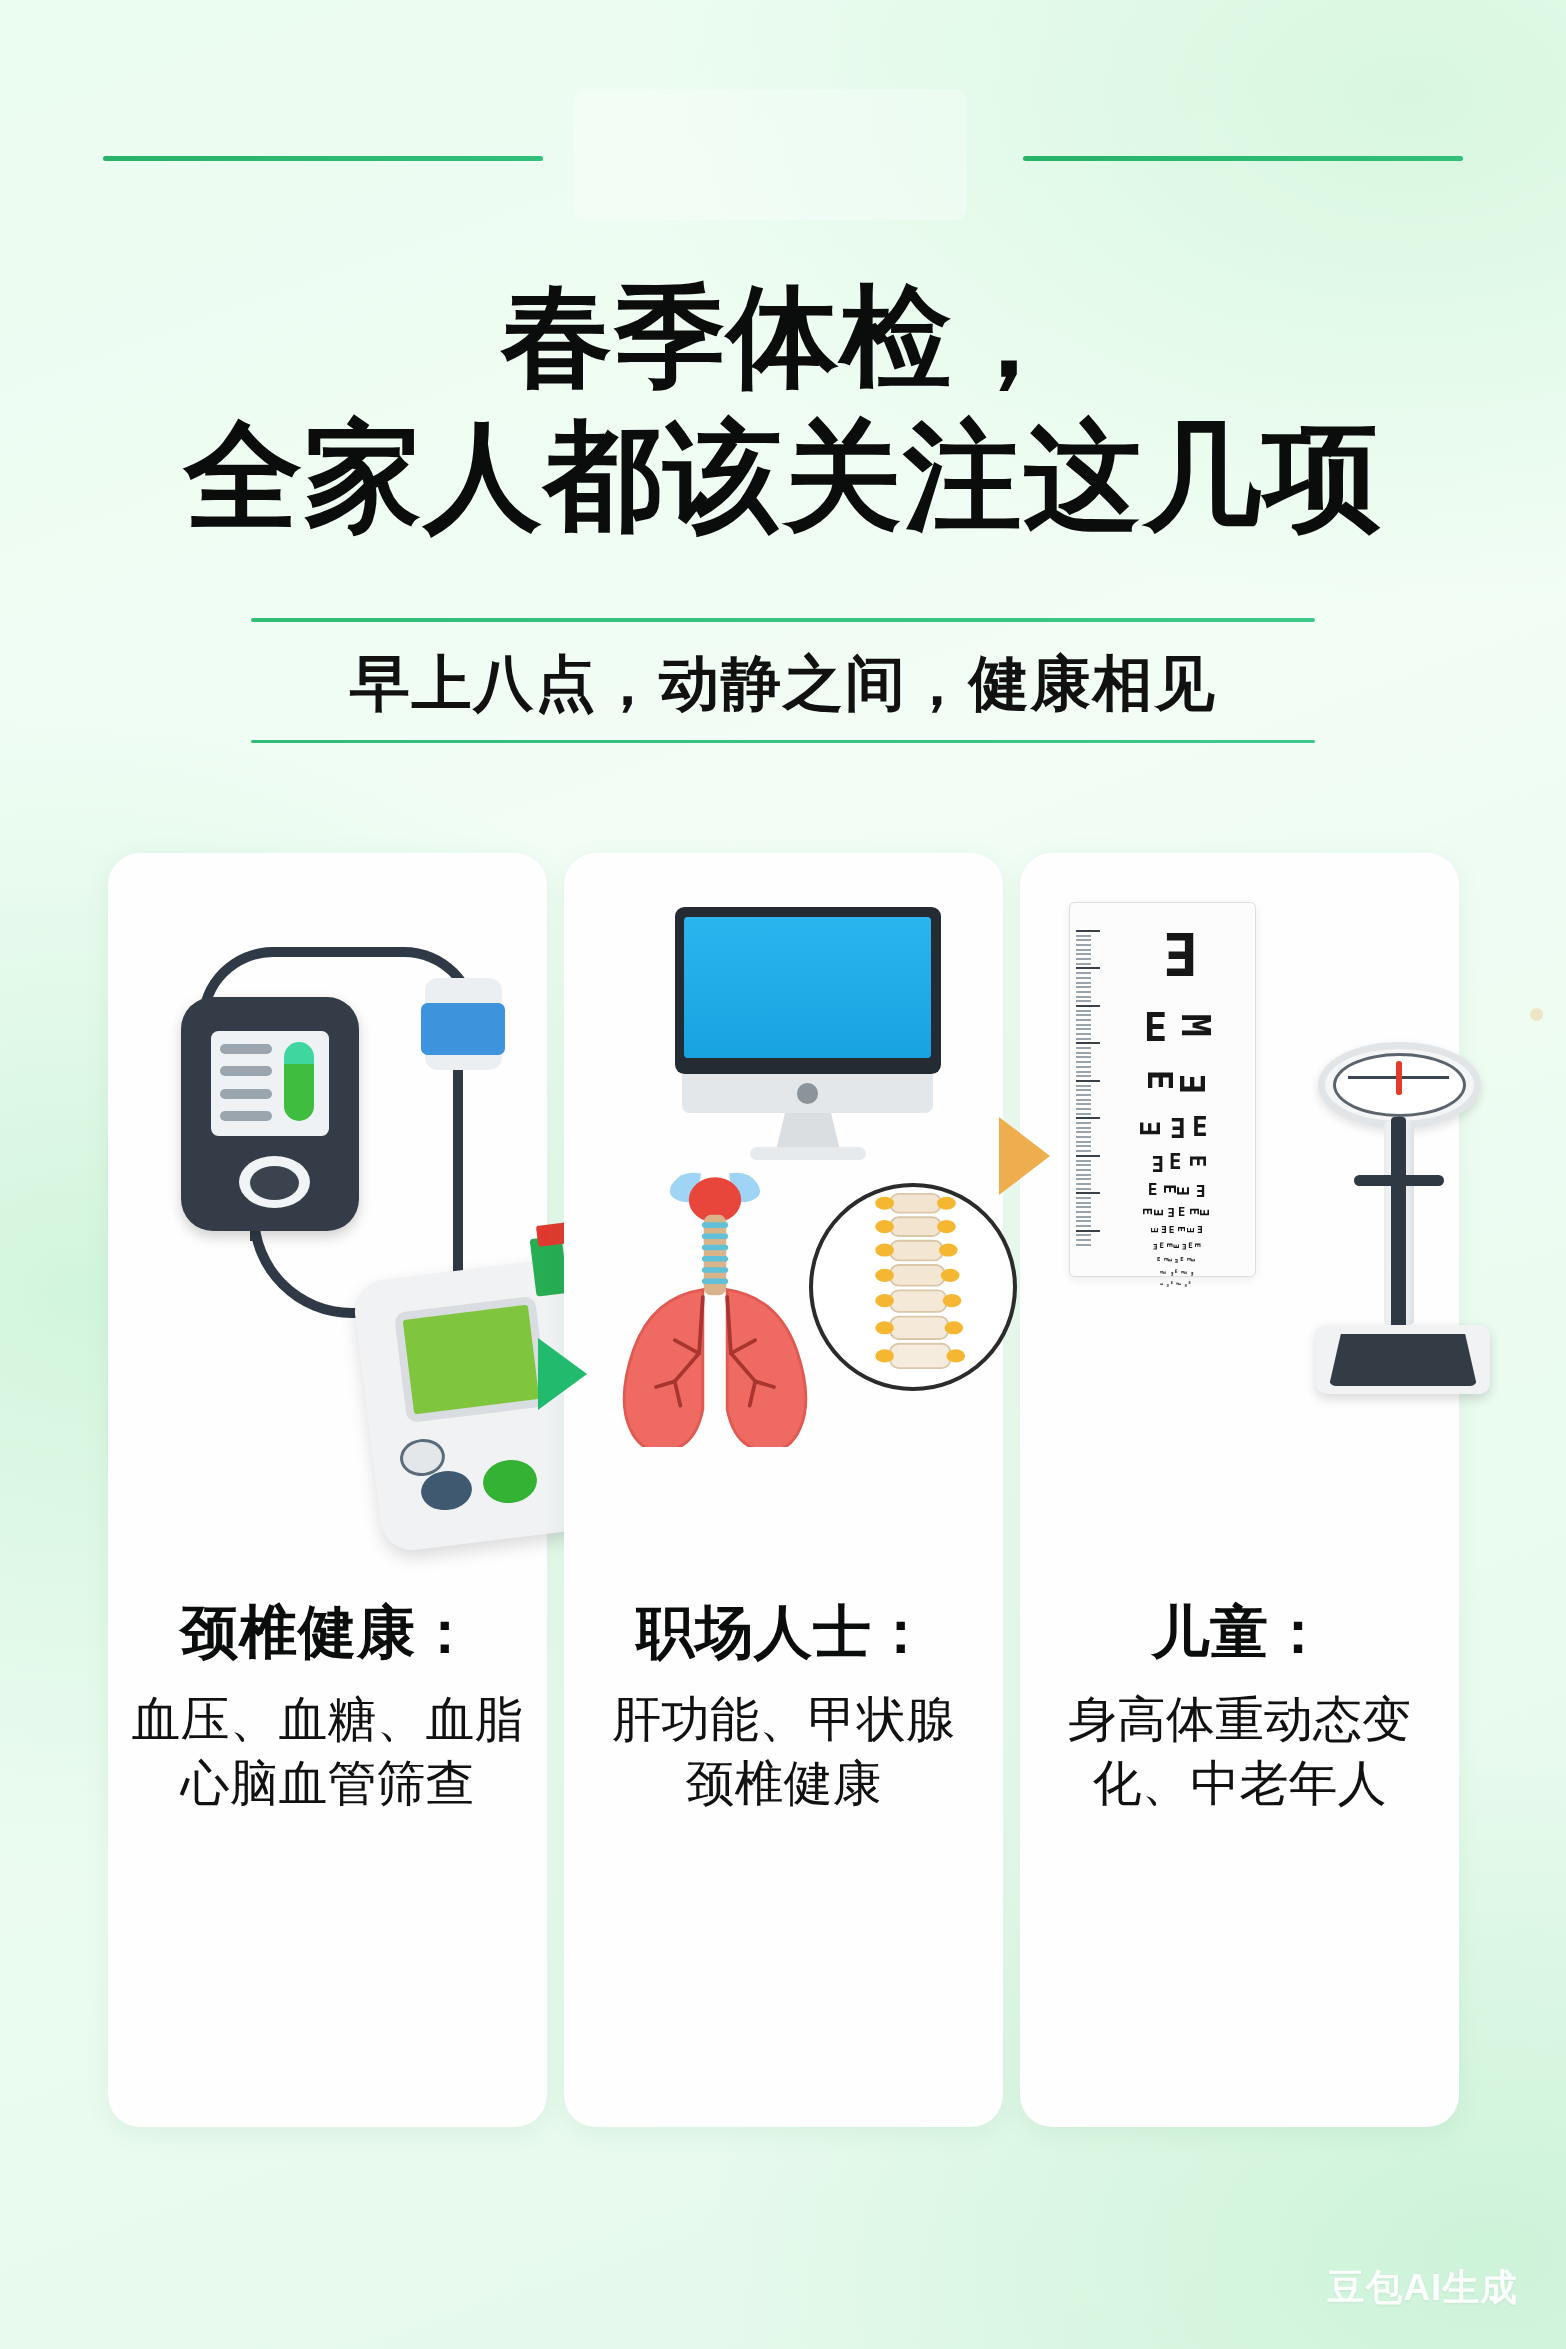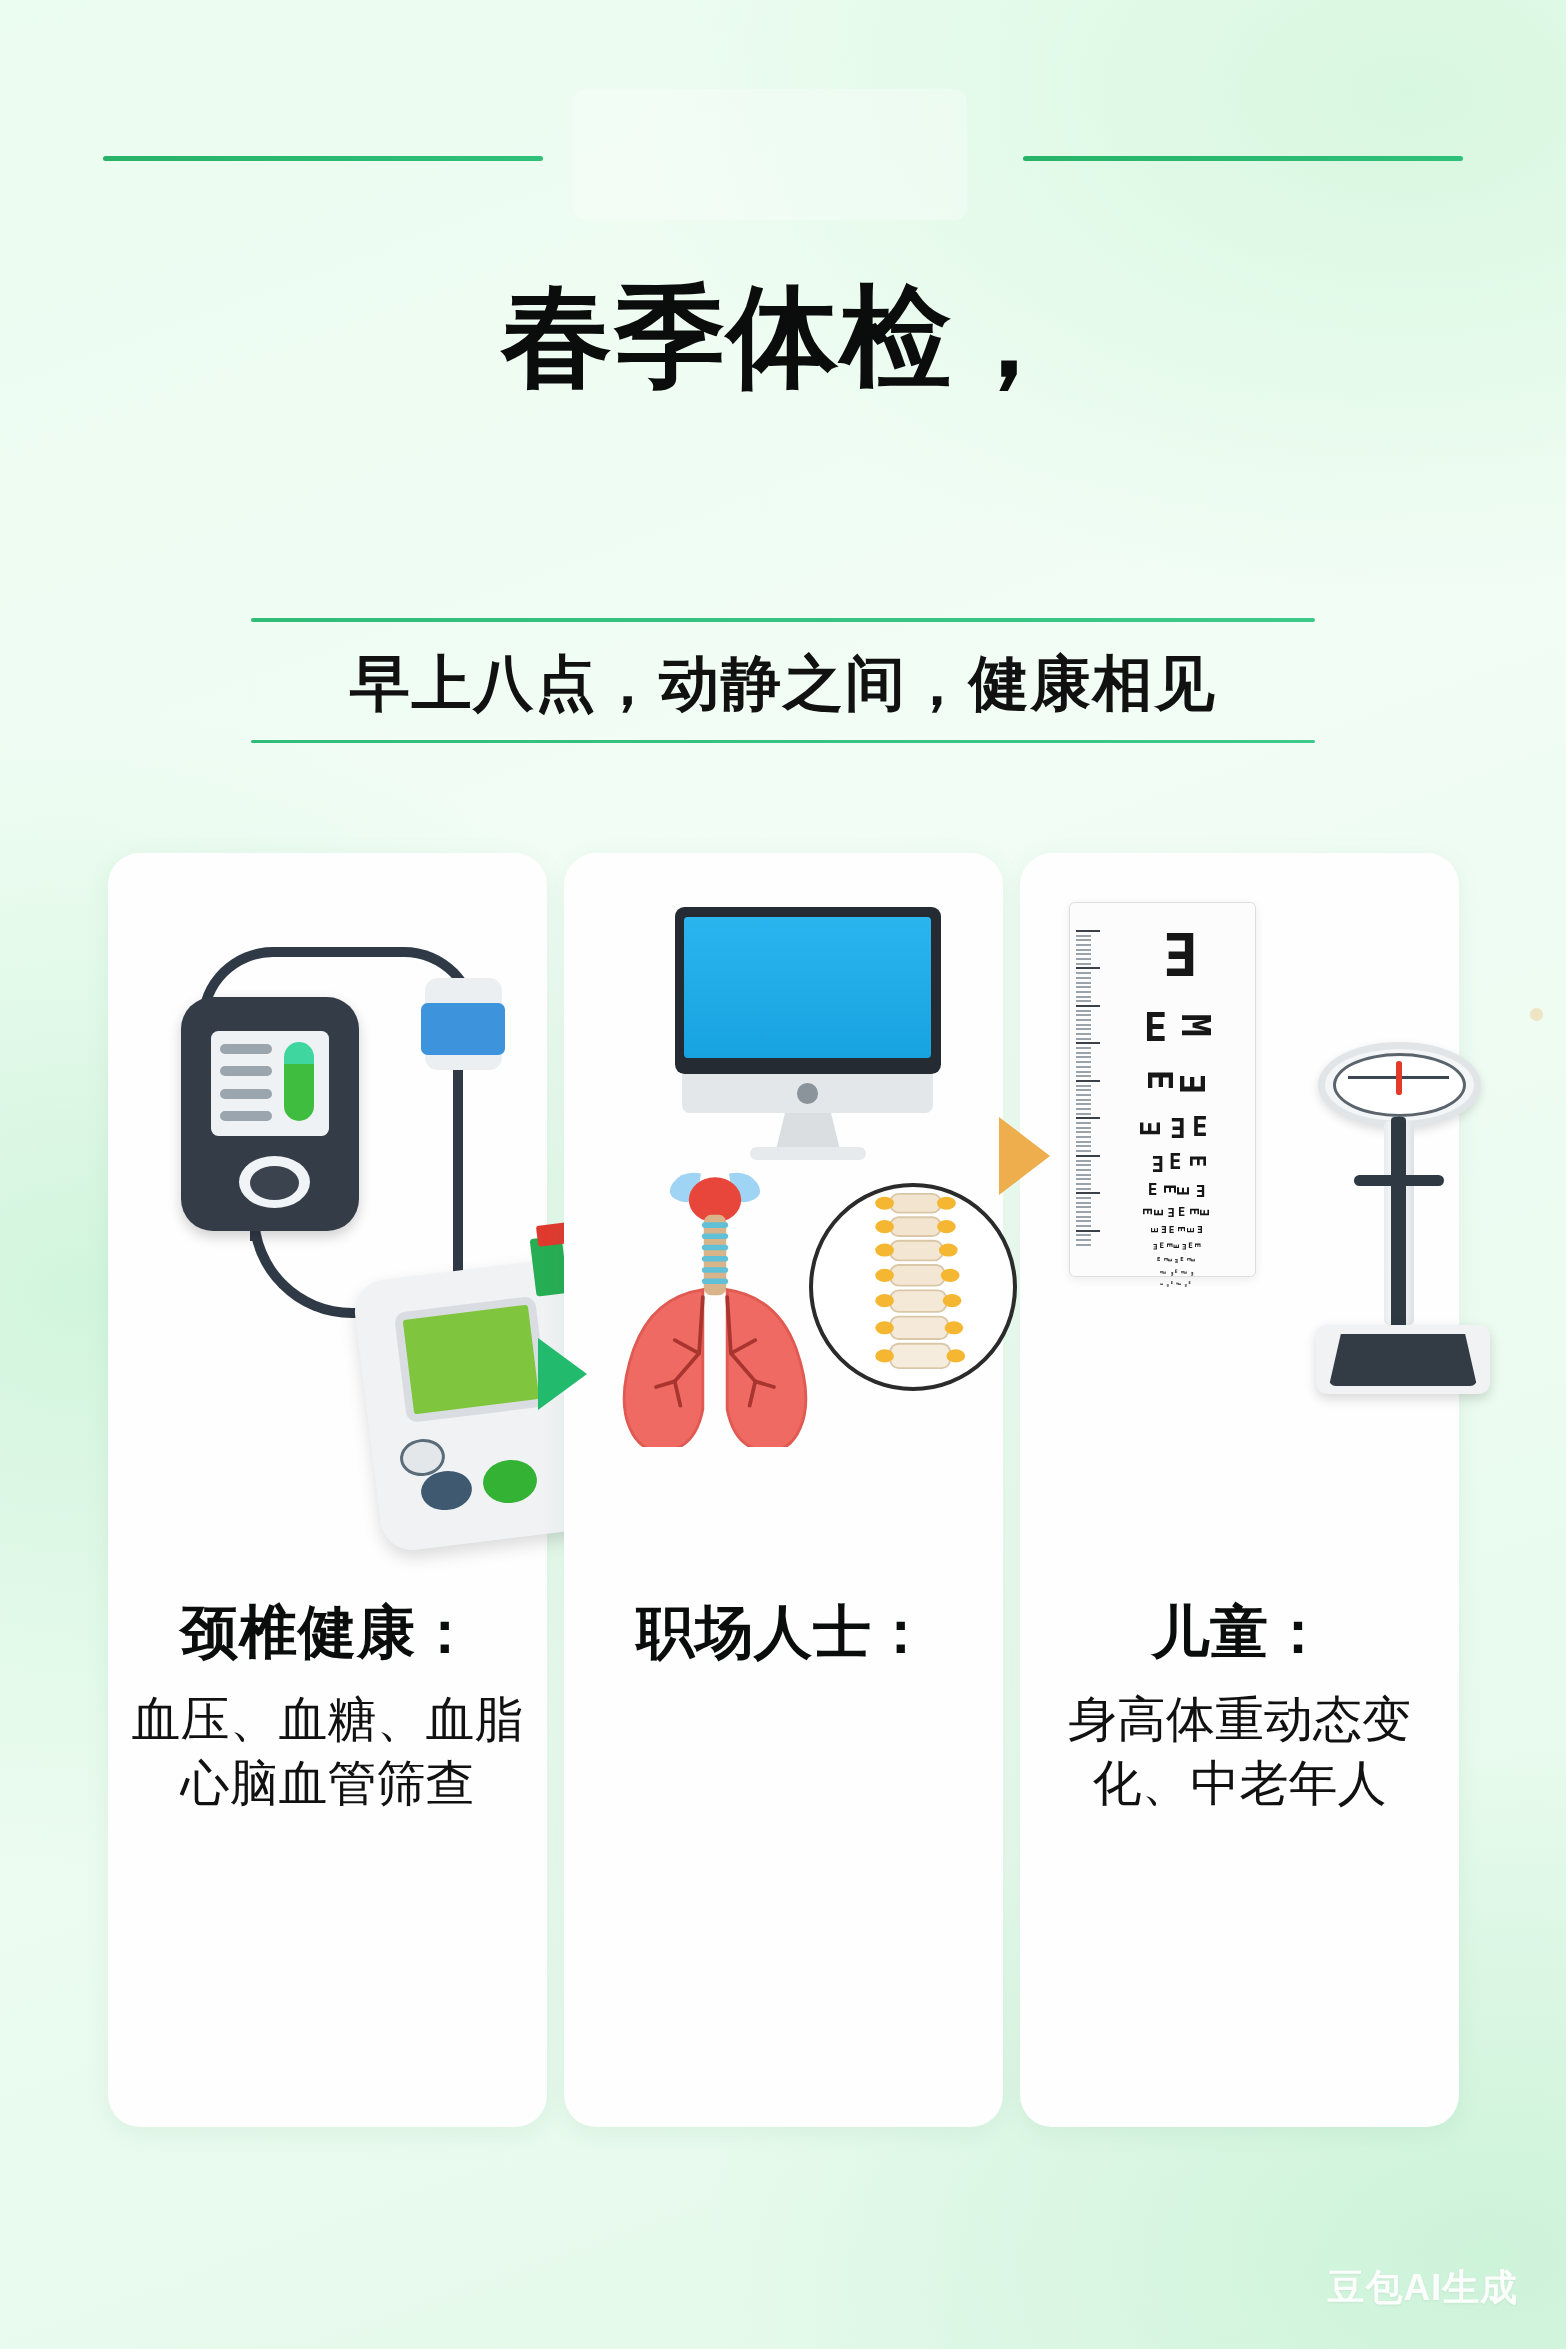--- a/index.html
+++ b/index.html
@@ -191,20 +191,21 @@
 <body>
 
 <div class="page">
 
   <div class="hdr-plate"></div>
   <div class="rule left"></div>
   <div class="rule right"></div>
 
   <div class="title">
     <span>春季体检，</span>
+    <span class="l2">全家人都该关注这几项</span>
   </div>
 
   <div class="sub-wrap">
     <div class="sub-rule"></div>
     <div class="subtitle">早上八点，动静之间，健康相见</div>
     <div class="sub-rule"></div>
   </div>
 
   <div class="dot-deco"></div>
 
@@ -314,20 +315,24 @@
             </g>
             <g transform="translate(0,162)">
               <rect x="48" y="0" width="64" height="26" rx="9" fill="#f6ecdd" stroke="#d9c7a8" stroke-width="2"></rect>
               <ellipse cx="42" cy="13" rx="10" ry="7" fill="#f5b731"></ellipse>
               <ellipse cx="118" cy="13" rx="10" ry="7" fill="#f5b731"></ellipse>
             </g>
           </g>
         </svg>
       </div>
       <div class="card-h">职场人士：</div>
+      <div class="card-b">
+        <div>肝功能、甲状腺</div>
+        <div>颈椎健康</div>
+      </div>
     </div>
 
     <div class="card">
       <div class="art">
         <div class="abs chart-card"></div>
         <div class="abs ruler">
             <i style="top: 0px; width: 24px; background: rgb(58, 65, 73);"></i>
             <i style="top: 4.7px; width: 15px; background: rgb(154, 162, 170);"></i>
             <i style="top: 9.4px; width: 15px; background: rgb(154, 162, 170);"></i>
             <i style="top: 14px; width: 15px; background: rgb(154, 162, 170);"></i>

